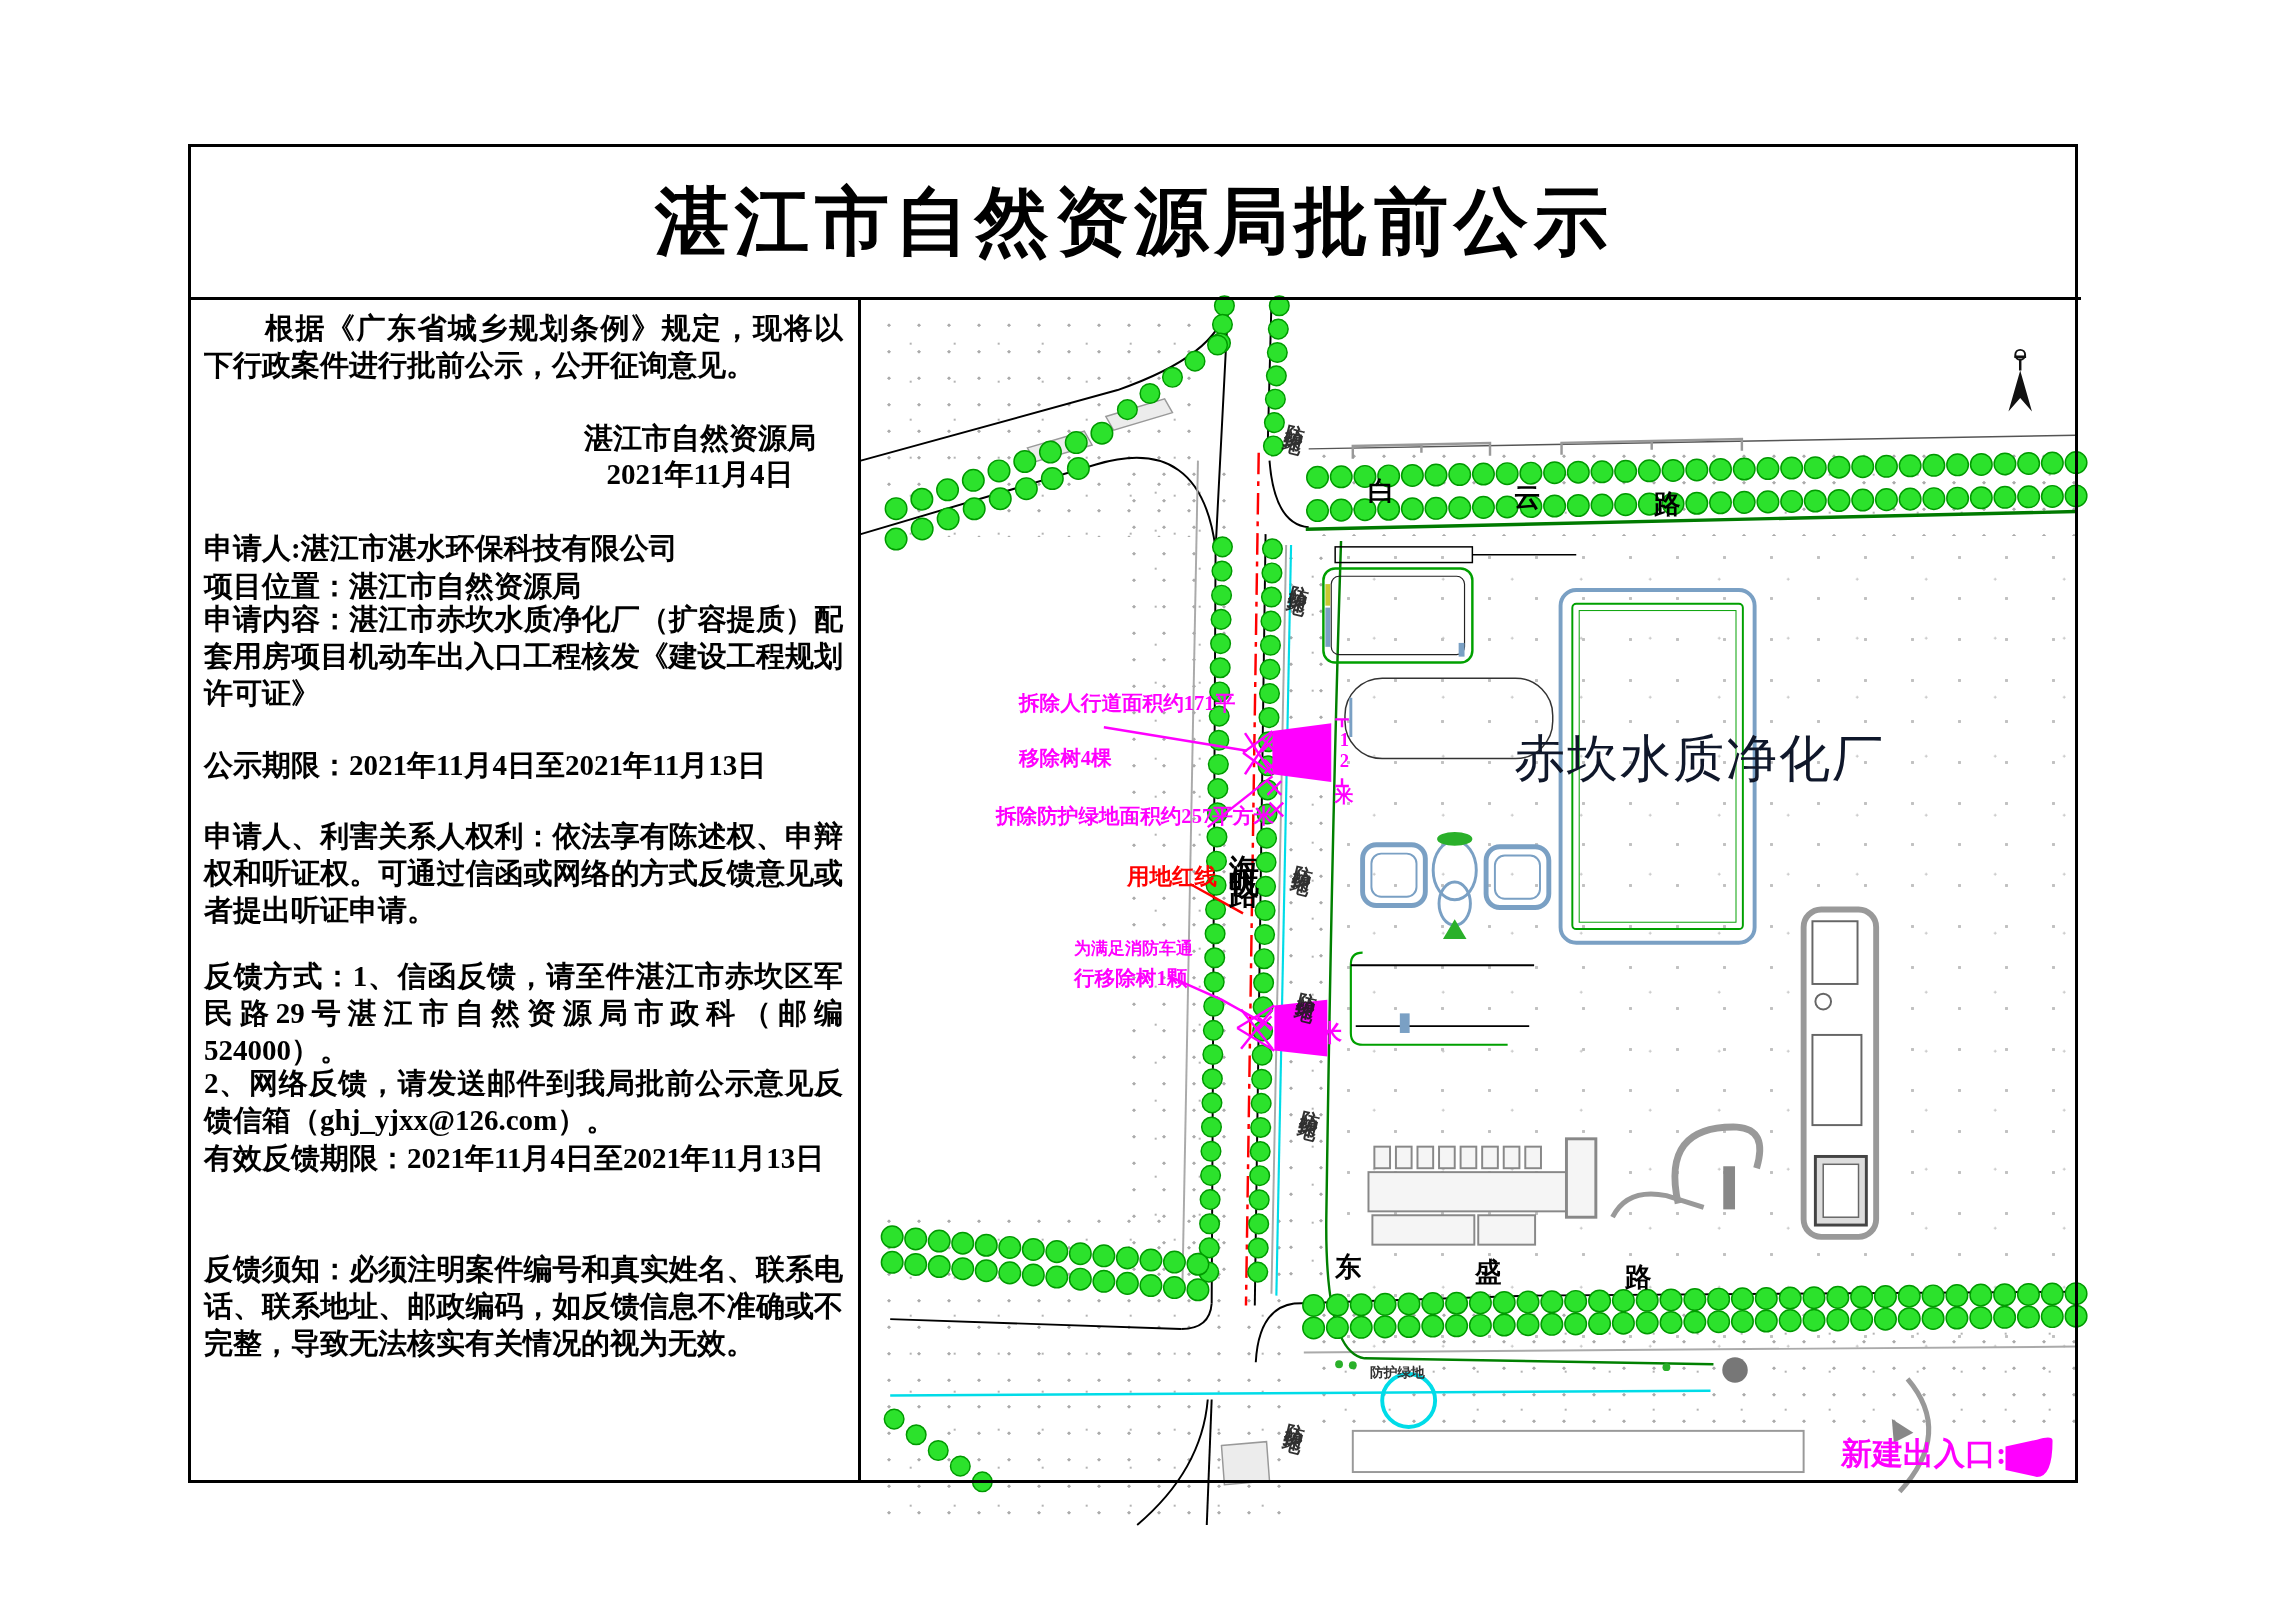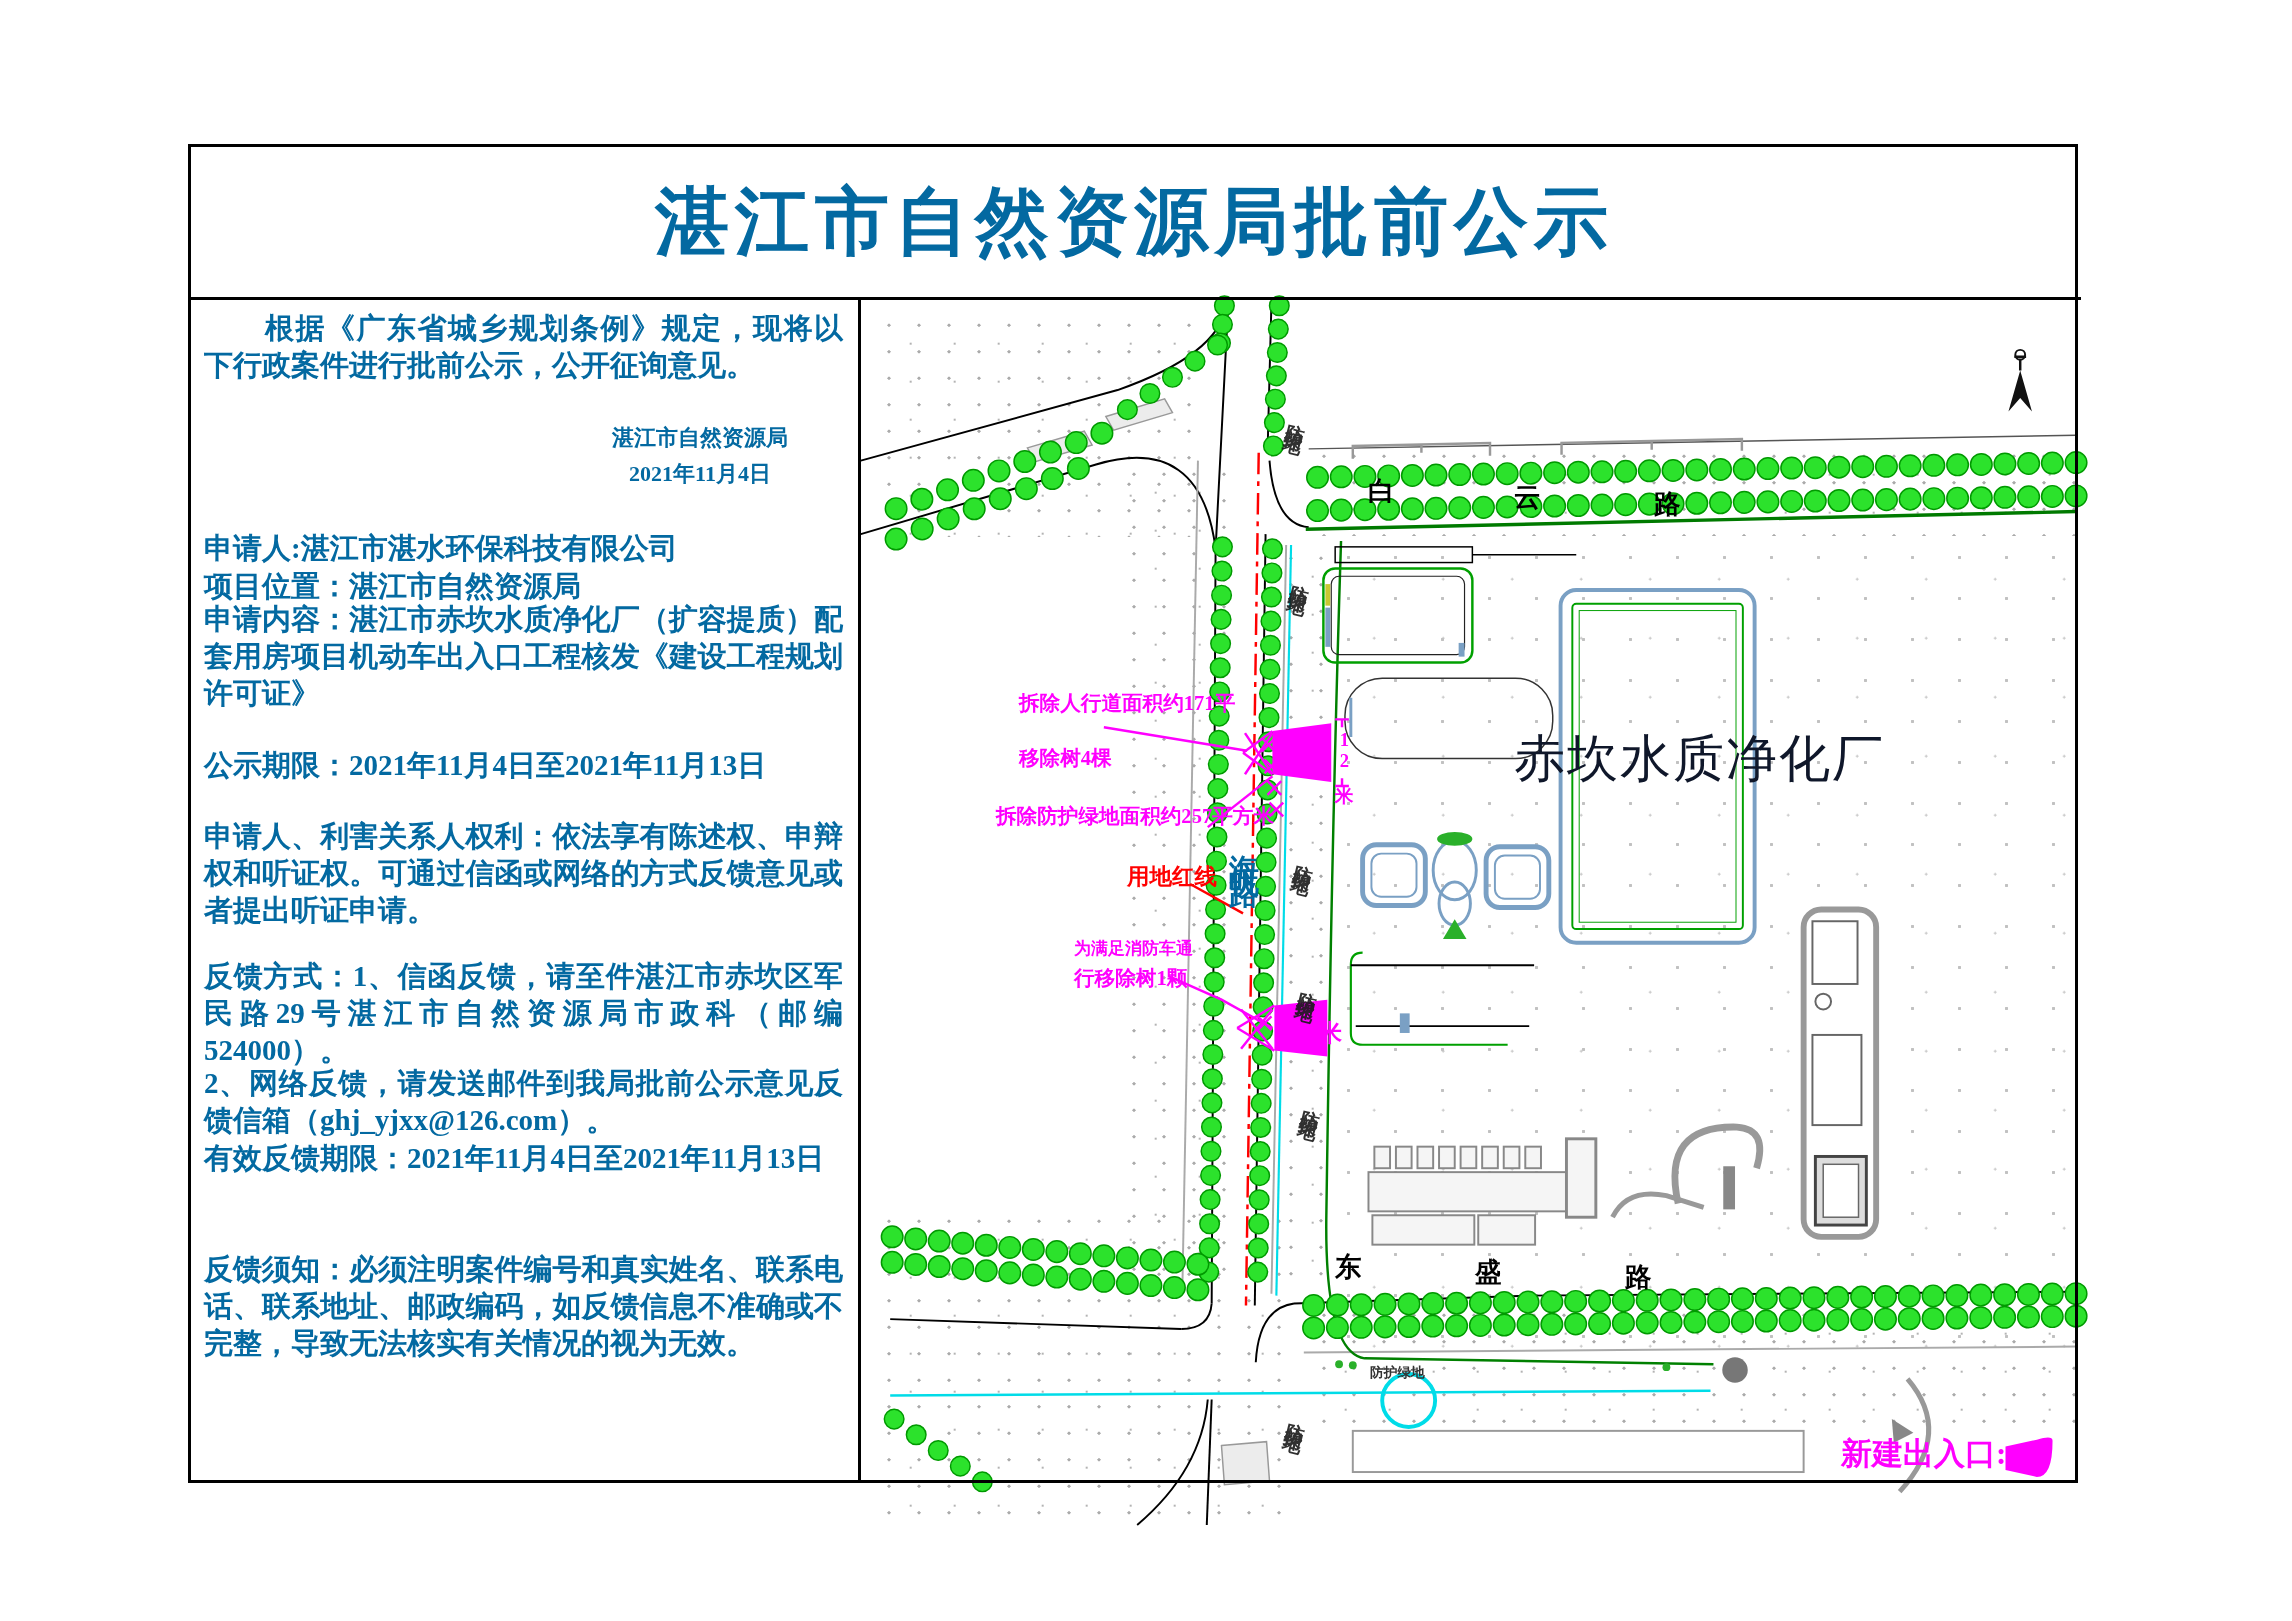--- a/index.html
+++ b/index.html
@@ -1,25 +1,25 @@
 <!DOCTYPE html>
 <html><head>
 <meta charset="utf-8">
 <style>
   html,body{margin:0;padding:0;background:#fff;}
   #page{position:relative;width:2293px;height:1621px;background:#fff;overflow:hidden;
         font-family:"Liberation Serif",serif;}
   .abs{position:absolute;}
-  .cn{font-family:"Liberation Serif","DejaVu Serif",serif;font-weight:700;color:#0369a1;}
+  .cn{font-family:"Liberation Serif","DejaVu Serif",serif;font-weight:700;color:#000000;}
   .outer-border{left:188px;top:144px;width:1890px;height:1339px;border:3.9px solid #000;box-sizing:border-box;}
   .title-underline{left:188px;top:297px;width:1893px;height:2.9px;background:#000;}
   .v-divider{left:858px;top:299px;width:2.9px;height:1184px;background:#000;}
   .doc-title{left:188px;top:173px;width:1893px;text-align:center;font-size:74px;letter-spacing:5.9px;}
   .para{left:204px;width:639px;font-size:29px;line-height:37px;text-align:justify;}
-  .agency-block{left:545px;width:310px;text-align:center;font-size:22px;line-height:36px;}
+  .agency-block{left:545px;width:310px;text-align:center;font-size:29px;line-height:36px;}
   .indent{text-indent:61px;}
   .map-label{position:absolute;white-space:nowrap;}
   .magenta{color:#ff00ff;font-weight:700;}
   .red{color:#ff0000;font-weight:700;}
   .vert{writing-mode:vertical-rl;text-orientation:upright;}
   .buffer{font-size:18.6px;color:#1a1a1a;font-weight:700;letter-spacing:3.9px;transform:rotate(14deg);opacity:.9;}
   .roadchar{font-size:26.5px;font-weight:700;color:#000;}
   .plant-name{font-size:51px;font-weight:400;letter-spacing:2px;color:#0f172a;}
   .speckle{position:absolute;background-image:radial-gradient(#8f8f8f 1.5px,transparent 1.7px),radial-gradient(#9a9a9a 1.2px,transparent 1.4px);background-size:30px 26.5px,44px 38px;background-position:0 0,14.7px 12.7px;opacity:.75;}
   .speckle.light{background-size:47px 41px,69px 59px;opacity:.55;}

